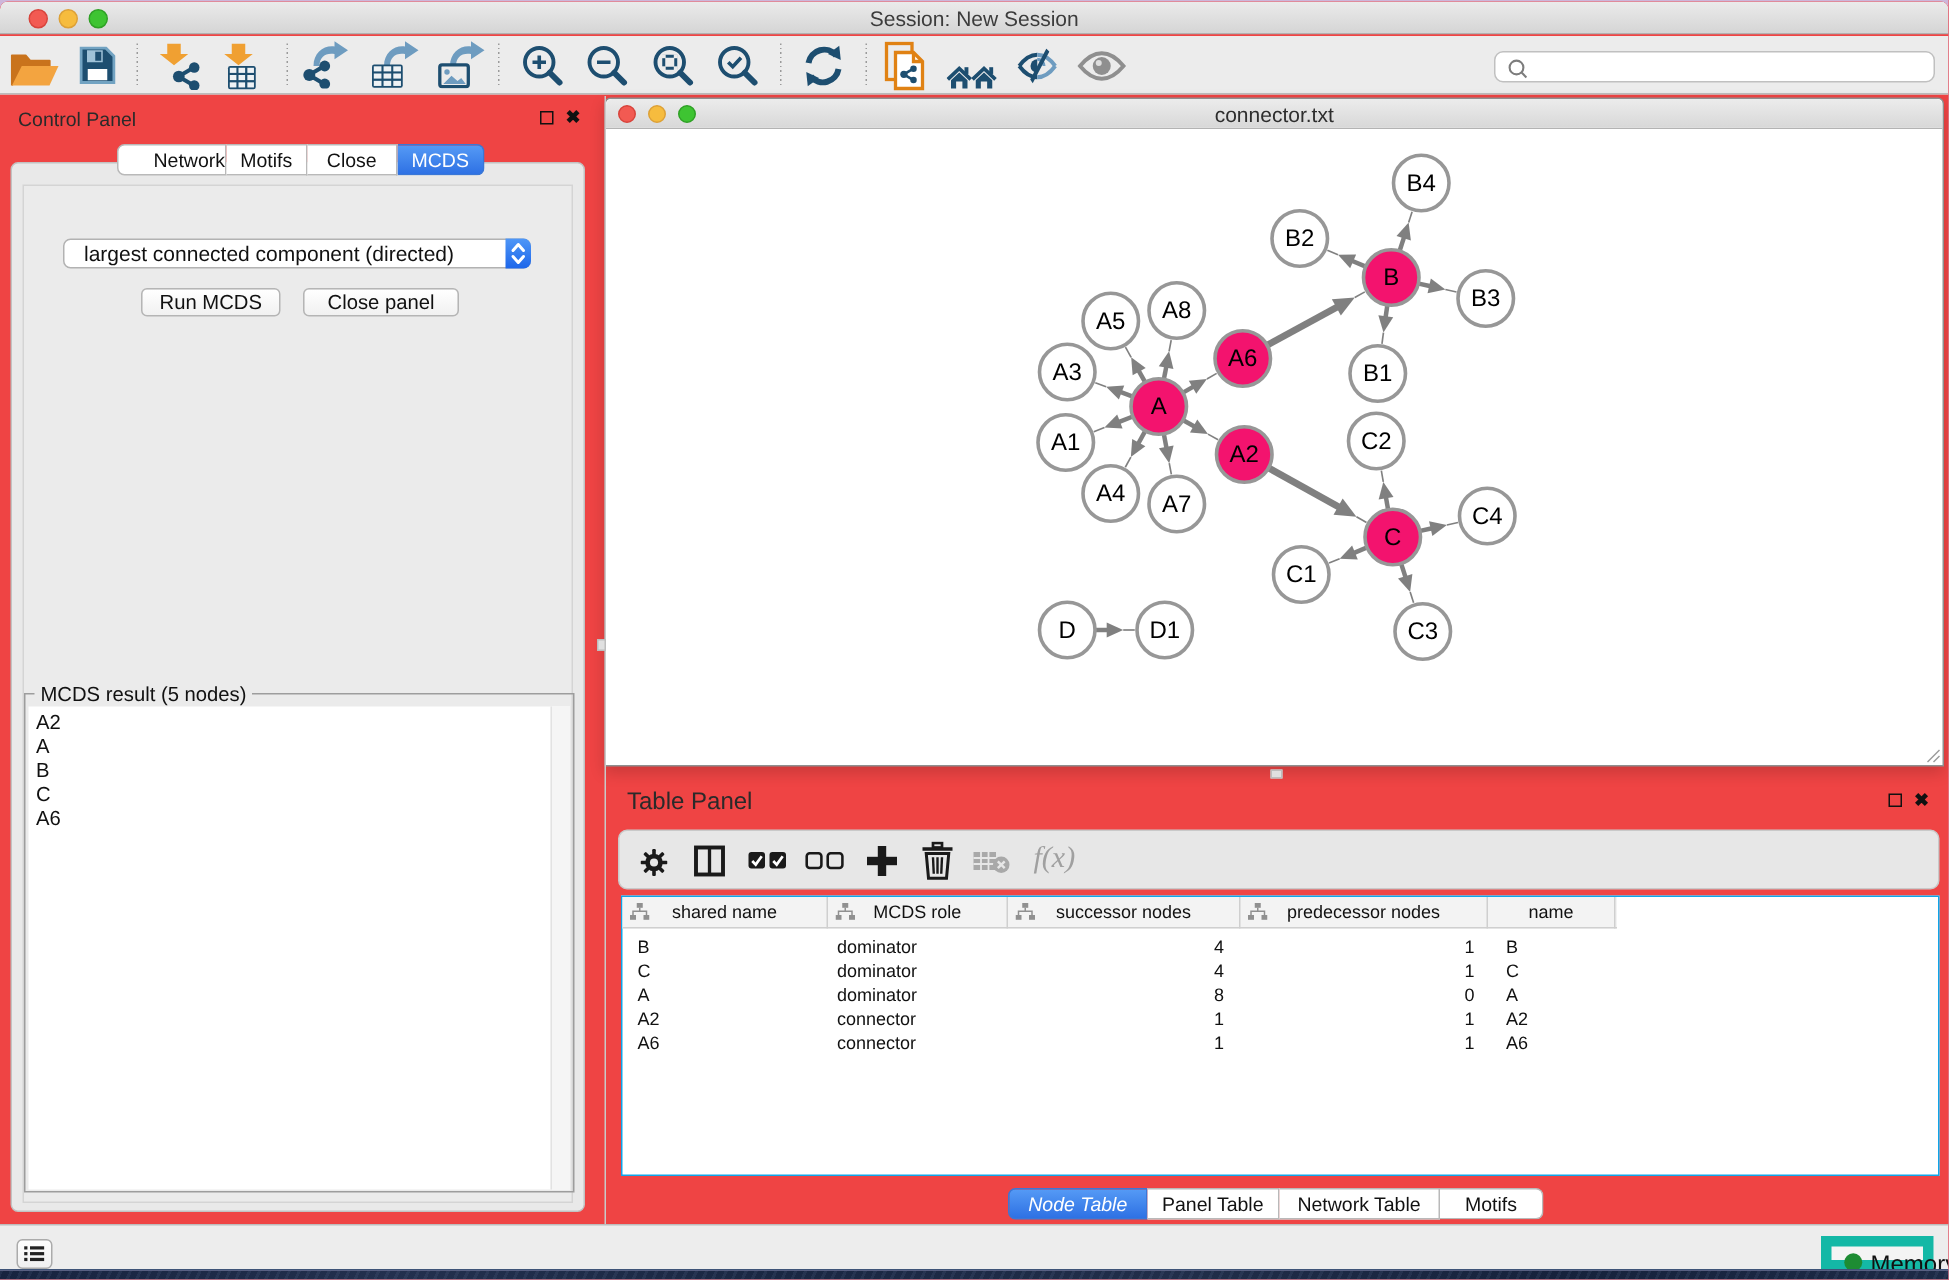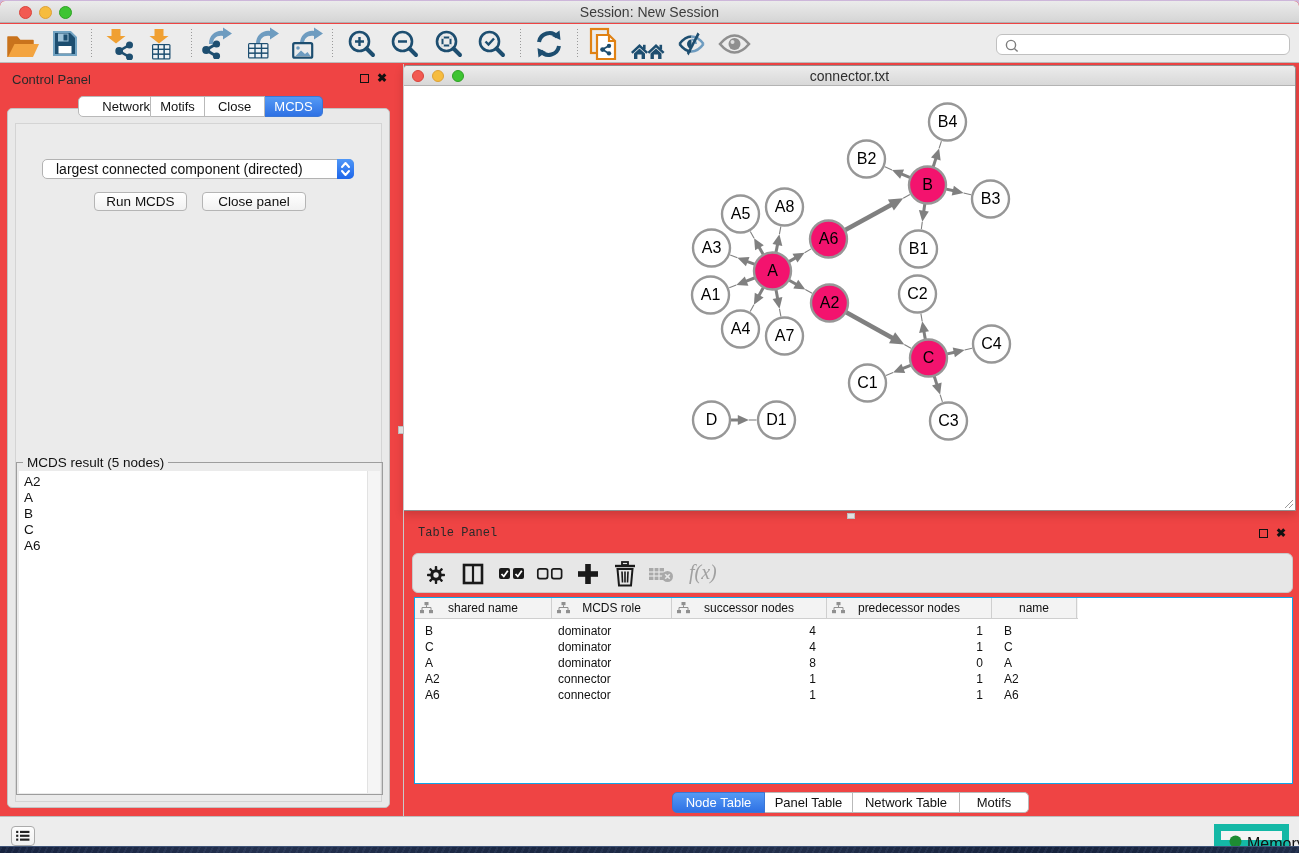--- a/index.html
+++ b/index.html
@@ -42,29 +42,29 @@
 .statusbar { position:absolute; left:0; top:815px; width:1299px; height:31px; background:#ededed; border-top:1px solid #bdbdbd; }
 .listbtn { position:absolute; left:11px; top:9px; width:24px; height:20px; background:linear-gradient(#fdfdfd,#f0f0f0); border:1px solid #ababab; border-radius:4px; }
 .membtn { position:absolute; left:1214px; top:7px; width:75px; height:23px; background:#f4f4f4; border:7px solid #14b8a6; font-size:16px; color:#111; }
 .wallpaper { position:absolute; z-index:50; left:0; top:846px; width:1299px; height:7px; background:repeating-linear-gradient(115deg, rgba(130,150,190,0.10) 0 2px, rgba(0,0,0,0) 2px 6px),linear-gradient(90deg,#17233f,#23304e 20%,#1a2742 40%,#212e4a 60%,#16223c 80%,#1d2a46); border-top:1px solid #3e5377; }
 
 .netwin { position:absolute; left:403px; top:64px; width:893px; height:446px; background:#fff; border:1px solid #8f8f8f; border-radius:4px 4px 0 0; box-shadow:0 4px 10px rgba(0,0,0,0.16); }
 .nettitle { position:absolute; left:0; top:0; width:100%; height:20px; background:linear-gradient(#ececec,#d8d8d8); border-bottom:1px solid #b3b3b3; border-radius:4px 4px 0 0; }
 .ntl { position:absolute; top:4px; width:12px; height:12px; border-radius:50%; }
 .nettitle .t { position:absolute; top:2px; width:100%; text-align:center; font-size:14px; color:#2e2e2e; }
 
-.tp-title { position:absolute; left:418px; top:525px; font-size:12px; color:#2a2a2a;font-family:Liberation Mono, monospace; }
+.tp-title { position:absolute; left:418px; top:525px; font-size:16px; color:#2a2a2a; }
 .tp-toolbar { position:absolute; left:412px; top:552px; width:881px; height:40px; background:#e7e7e7; border:1px solid #c9c9c9; border-radius:6px; }
 .tablebox { position:absolute; left:414px; top:596px; width:879px; height:187px; background:#fff; border:1px solid #0ea5e9; }
 .thead { position:absolute; left:0; top:0; width:663px; height:21px; background:#f3f3f3; border-bottom:1px solid #cfcfcf; font-size:12px; color:#111; }
 .thc { position:absolute; top:0; height:21px; border-right:1px solid #cfcfcf; text-align:center; line-height:21px; }
 .trow { position:absolute; font-size:12px; color:#111; }
 .btabs { position:absolute; left:672px; top:791px; height:21px; display:flex; z-index:4; }
 .btab { height:21px; line-height:20px; font-size:13px; color:#111; background:#fff; border:1px solid #b9b9b9; border-left:none; text-align:center; }
-.btab.sel { background:linear-gradient(#559af5,#2e71e4); color:#fff; border-color:#3a77d6; border-radius:5px 0 0 5px; border-left:1px solid #3a77d6; }
+.btab.sel { background:linear-gradient(#559af5,#2e71e4); color:#fff; border-color:#3a77d6; border-radius:5px 0 0 5px; border-left:1px solid #3a77d6;font-style:italic; }
 .btab.last { border-radius:0 5px 5px 0; }
 </style>
 </head>
 <body>
 <div class="app">
   <div class="titlebar">
     <div class="tl r"></div>
       <div class="tl y"></div>
       <div class="tl g"></div>
     <div class="apptitle">Session: New Session</div>

